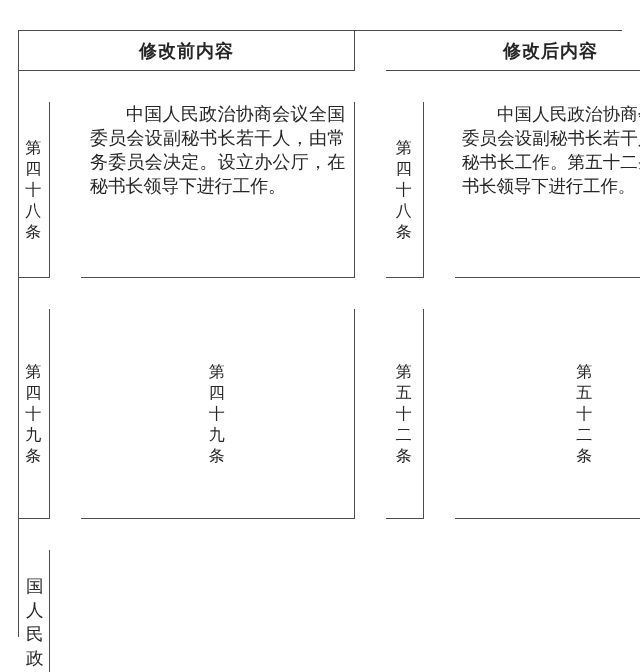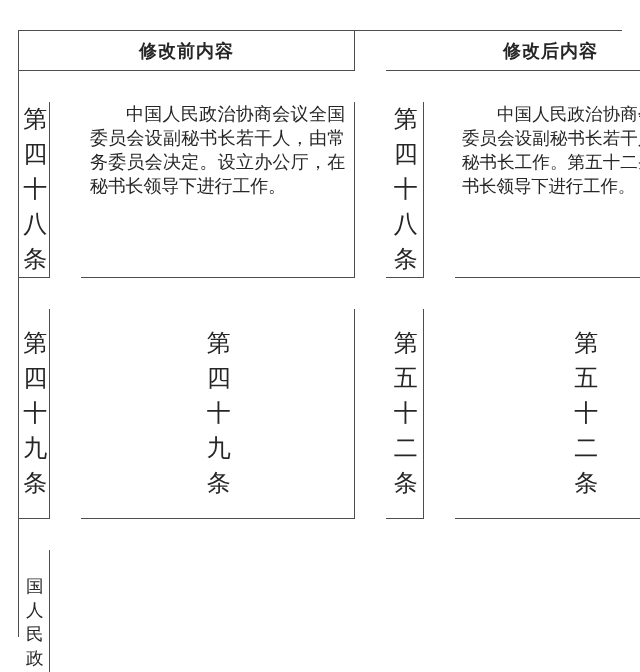--- a/index.html
+++ b/index.html
@@ -31,23 +31,23 @@
     font-family: "Liberation Sans", "DejaVu Sans", sans-serif;
     font-weight: 700;
     font-size: 18px;
     letter-spacing: 1px;
   }
   .numcell {
     display: flex; align-items: center; justify-content: center;
   }
   .vchars {
     width: 1.1em;
-    font-size: 24px;
-    line-height: 35px;
-    text-align: right;
+    font-size: 16px;
+    line-height: 21px;
+    text-align: left;
     word-break: break-all;
   }
   .content {
     text-align: justify;
     text-indent: 2em;
     letter-spacing: -0.2px;
   }
   .content.side-l { font-size: 18px;   padding: 0 9px; }
   .content.side-r { font-size: 17.5px; padding: 0 7px; }
   .bold {

